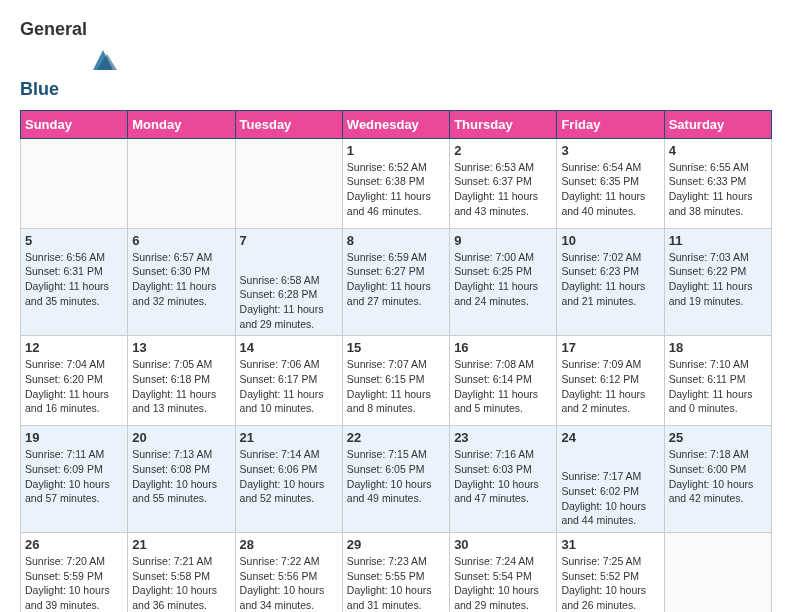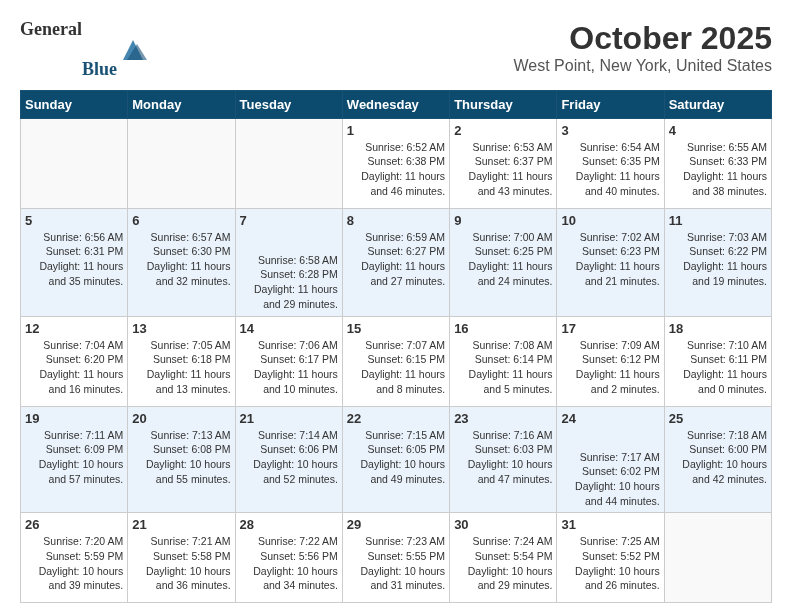--- a/index.html
+++ b/index.html
@@ -15,23 +15,22 @@
       justify-content: space-between;
       align-items: flex-start;
       margin-bottom: 10px;
     }
     .logo {
       display: flex;
       align-items: center;
     }
     .logo-text {
       display: flex;
-      flex-direction: row;
+      flex-direction: column;
       line-height: 1.1;
-      font-family: Liberation Serif, serif;
     }
     .logo-general {
       font-size: 18px;
       font-weight: bold;
       color: #333;
     }
     .logo-blue {
       font-size: 18px;
       font-weight: bold;
       color: #1a5276;
@@ -48,21 +47,21 @@
     .location-title {
       font-size: 16px;
       color: #555;
     }
     .calendar {
       width: 100%;
       border-collapse: collapse;
       border: 1px solid #ccc;
     }
     .calendar th {
-      background-color: #0c4a6e;
+      background-color: #ec4899;
       color: #fff;
       padding: 6px 4px;
       font-size: 13px;
       text-align: left;
       border: 1px solid #1a5276;
     }
     .calendar td {
       width: 107px;
       vertical-align: top;
       padding: 4px;
@@ -75,21 +74,20 @@
       background: #f9f9f9;
     }
     .day-number {
       font-size: 13px;
       font-weight: bold;
       margin-bottom: 2px;
     }
     .day-info {
       font-size: 10.5px;
       line-height: 1.4;
-      text-align: right;
     }
     .row-shaded td {
       background-color: #eaf2fb;
     }
     .row-white td {
       background-color: #ffffff;
     }
   </style>
 </head>
 <body>
@@ -98,24 +96,20 @@
   <div class="logo">
     <div class="logo-text">
       <span class="logo-general">General</span>
       <span class="logo-blue">Blue</span>
     </div>
     <svg width="32" height="32" viewBox="0 0 32 32">
       <polygon points="6,26 16,6 26,26" fill="#2471a3" opacity="0.85"></polygon>
       <polygon points="10,26 20,10 30,26" fill="#1a5276" opacity="0.6"></polygon>
     </svg>
   </div>
-  <div class="title-area">
-    <div class="month-title">October 2025</div>
-    <div class="location-title">West Point, New York, United States</div>
-  </div>
 </div>
 
 <table class="calendar">
   <thead>
     <tr>
     <th>Sunday</th>
         <th>Monday</th>
         <th>Tuesday</th>
         <th>Wednesday</th>
         <th>Thursday</th>

